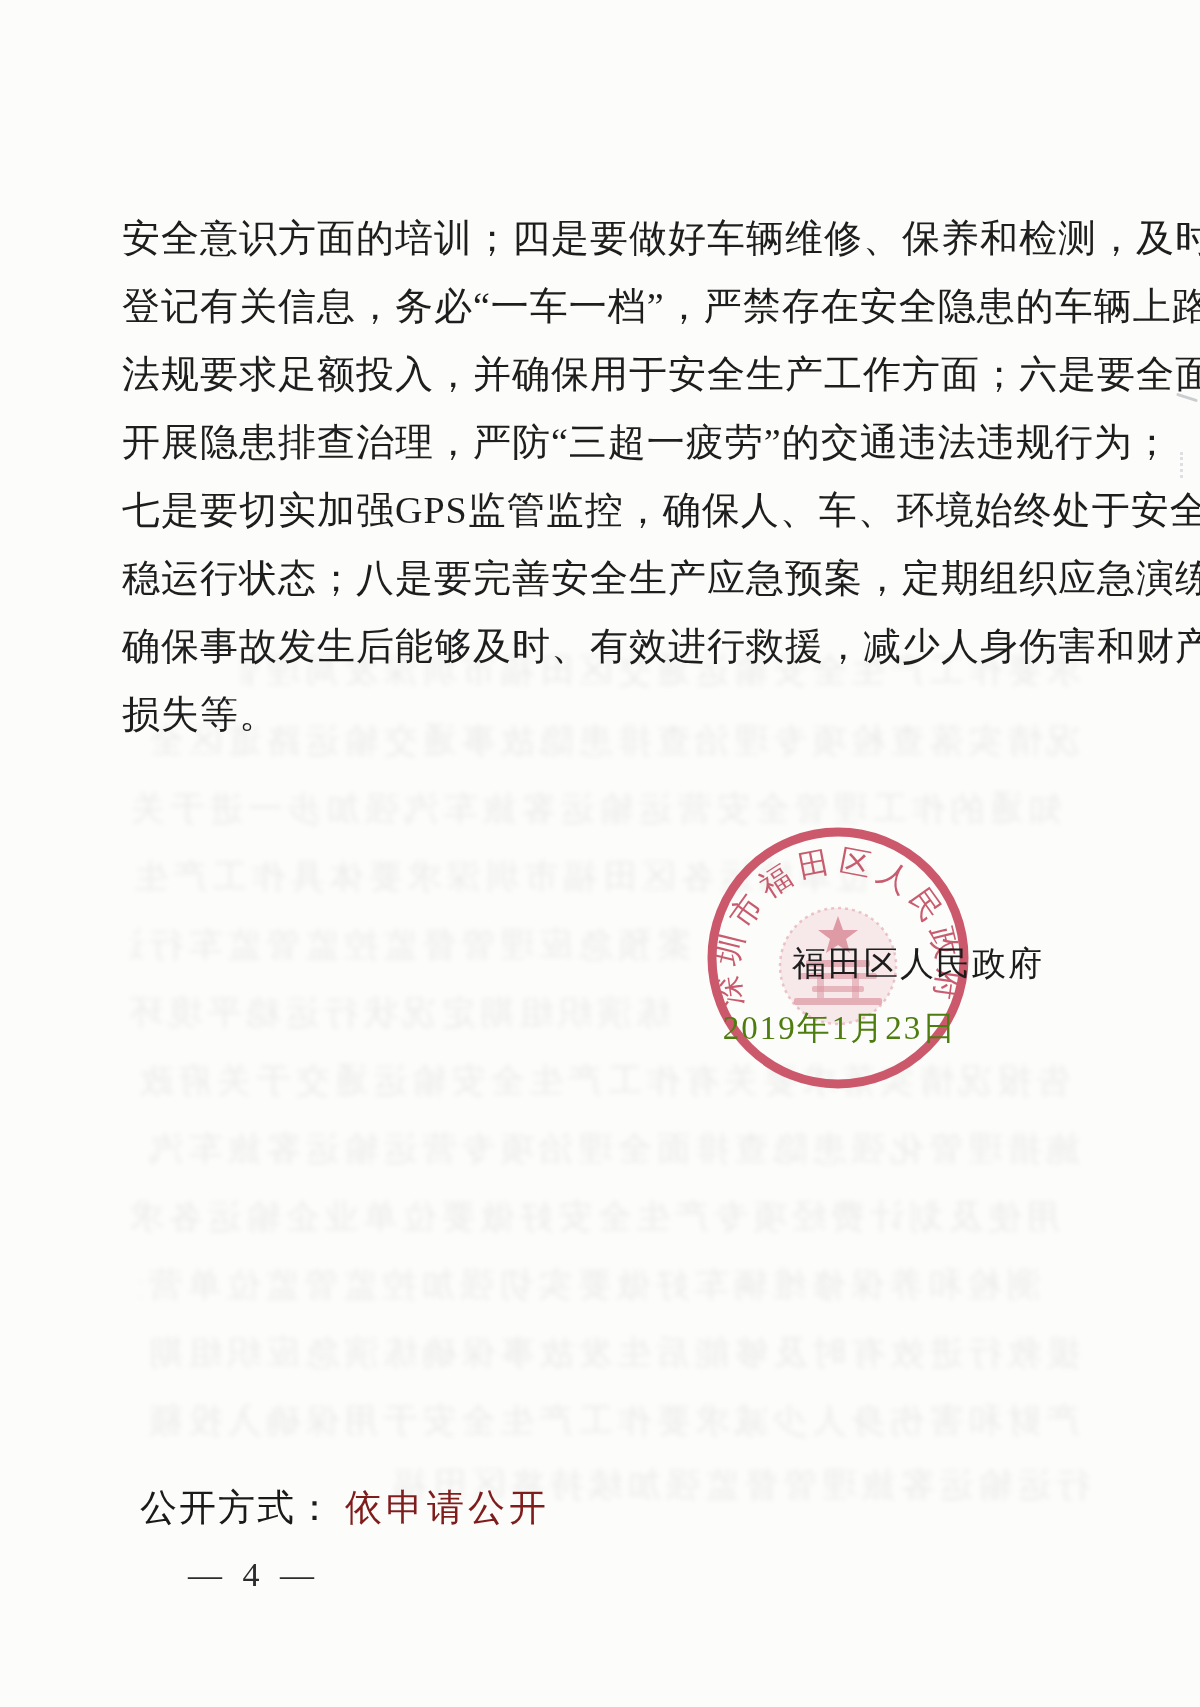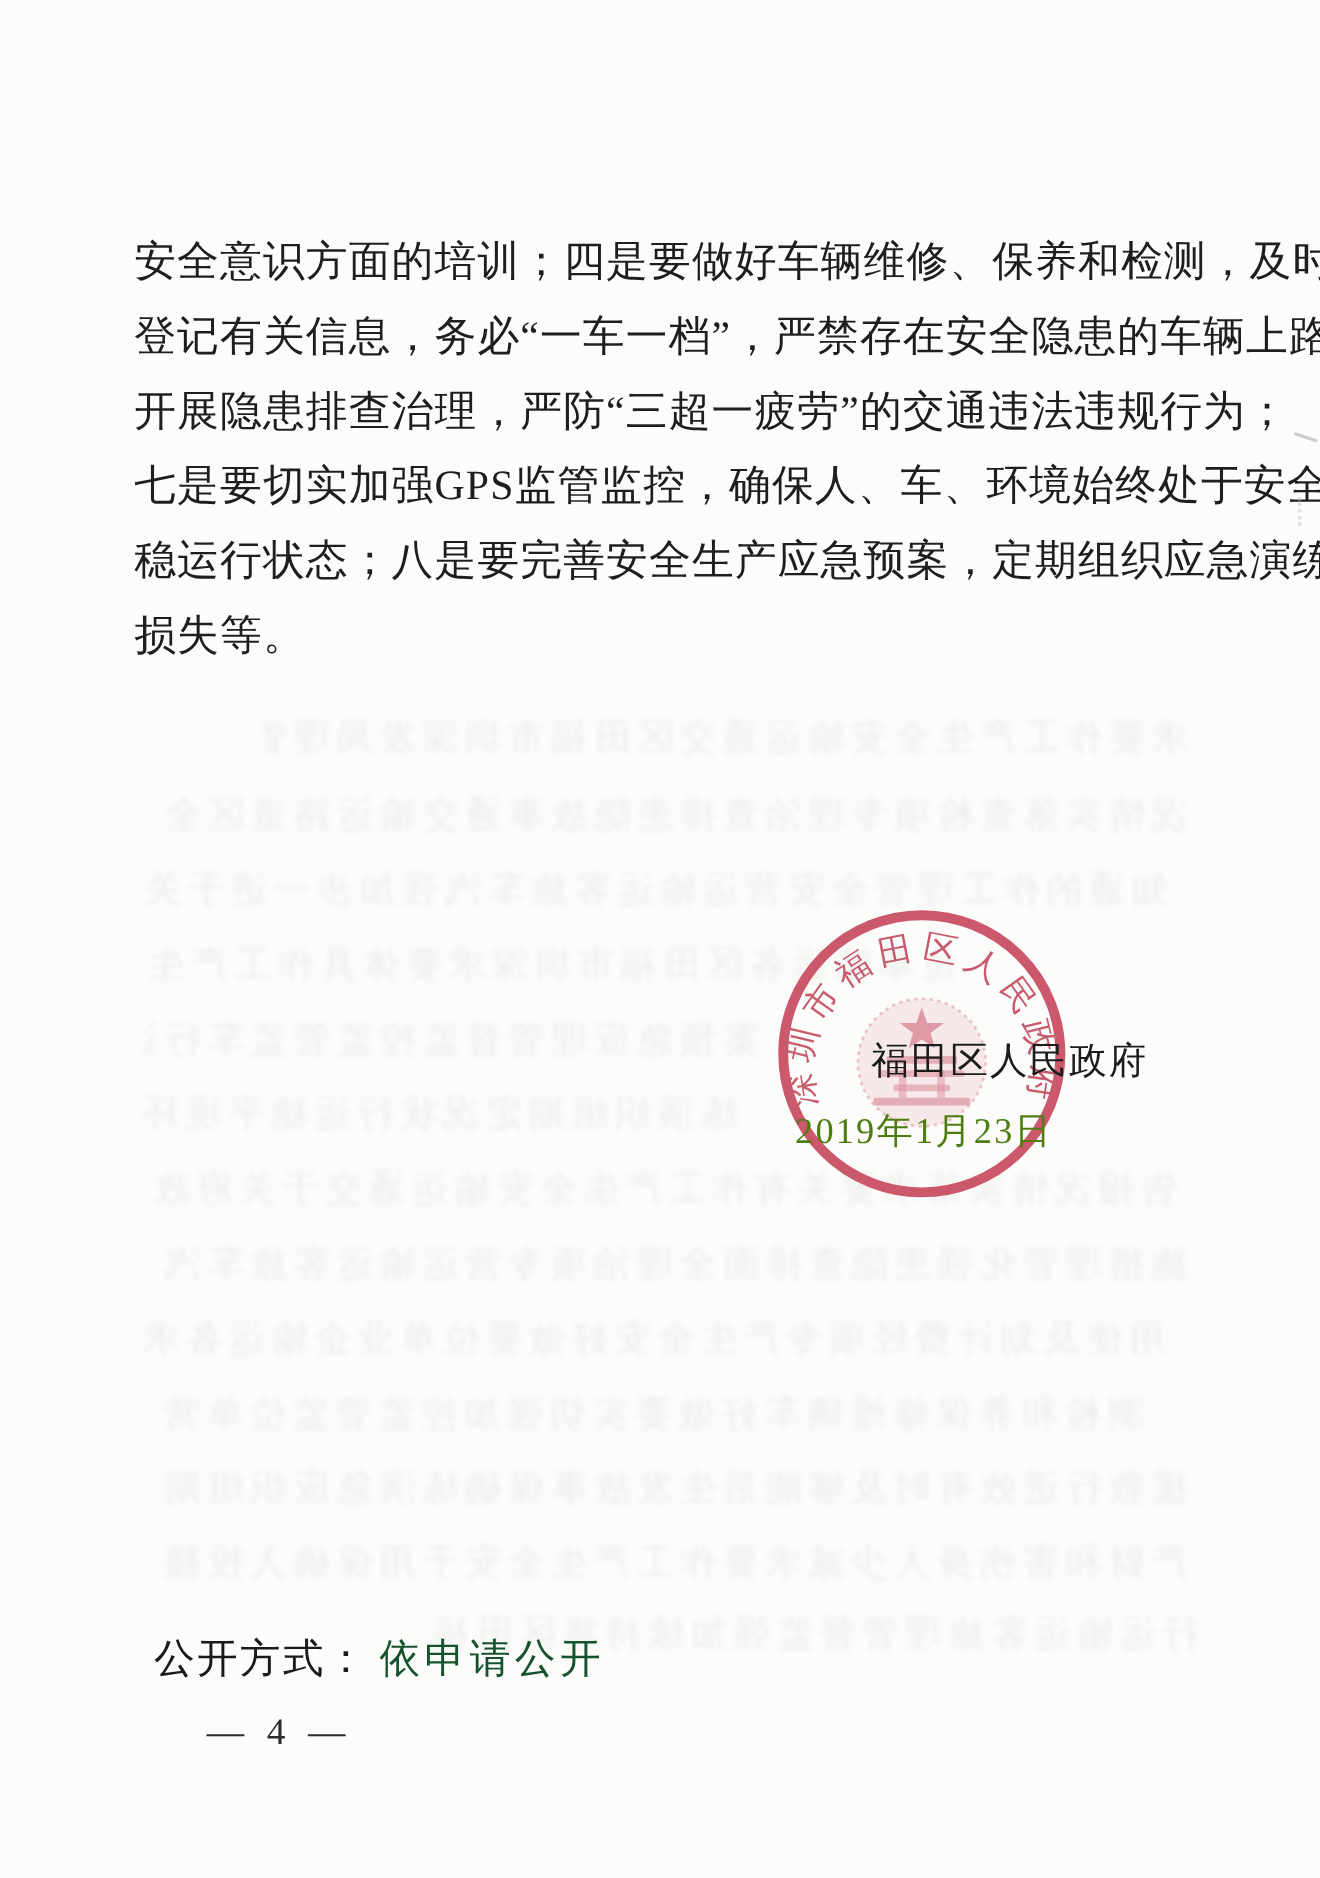--- a/index.html
+++ b/index.html
@@ -66,21 +66,21 @@
   .footer-line{
     position:absolute;left:140px;top:1483px;
     font-size:37px;color:#1a1a1a;
     white-space:nowrap;
   }
   .footer-label{
     font-family:"Liberation Sans","DejaVu Sans",sans-serif;
     font-weight:normal;letter-spacing:2px;
   }
   .footer-value{
-    margin-left:10px;letter-spacing:4px;color:#14532d;
+    margin-left:10px;letter-spacing:4px;color:#7f1d1d;
   }
   .page-number{
     position:absolute;left:188px;top:1556px;
     font-size:34px;color:#2c2c2c;letter-spacing:6px;
     white-space:nowrap;
   }
   
   .edge-tick{
     position:absolute;left:1176px;top:396px;width:22px;height:3px;
     background:#9aa0a6;opacity:.5;border-radius:2px;
@@ -109,23 +109,25 @@
       <div class="ghost-line" style="left: 140px; top: 1262px; width: 900px;">测检和养保修维辆车好做要实切强加控监管监位单营运各</div>
       <div class="ghost-line" style="left: 150px; top: 1330px; width: 930px;">援救行进效有时及够能后生发故事保确练演急应织组期定</div>
       <div class="ghost-line" style="left: 150px; top: 1398px; width: 930px;">产财和害伤身人少减求要作工产生全安于用保确入投额足</div>
       <div class="ghost-line" style="left: 360px; top: 1462px; width: 730px;">行运输运客旅理管督监强加续持将区田福</div>
     </div>
 
   <div class="body-block" id="body-block">
 
   <div class="body-line">安全意识方面的培训；四是要做好车辆维修、保养和检测，及时</div>
       <div class="body-line">登记有关信息，务必“一车一档”，严禁存在安全隐患的车辆上路</div>
+      <div class="body-line">法规要求足额投入，并确保用于安全生产工作方面；六是要全面</div>
       <div class="body-line">开展隐患排查治理，严防“三超一疲劳”的交通违法违规行为；</div>
       <div class="body-line">七是要切实加强GPS监管监控，确保人、车、环境始终处于安全平</div>
       <div class="body-line">稳运行状态；八是要完善安全生产应急预案，定期组织应急演练，</div>
+      <div class="body-line">确保事故发生后能够及时、有效进行救援，减少人身伤害和财产</div>
       <div class="body-line last">损失等。</div>
     </div>
 
   <div class="seal">
     <svg viewBox="0 0 276 276">
       <defs>
         <filter id="soften">
             <feGaussianBlur stdDeviation="0.7"></feGaussianBlur>
           </filter>
         <path id="ringPath" d="M 40 172 A 100 100 0 1 1 236 172" fill="none"></path>

